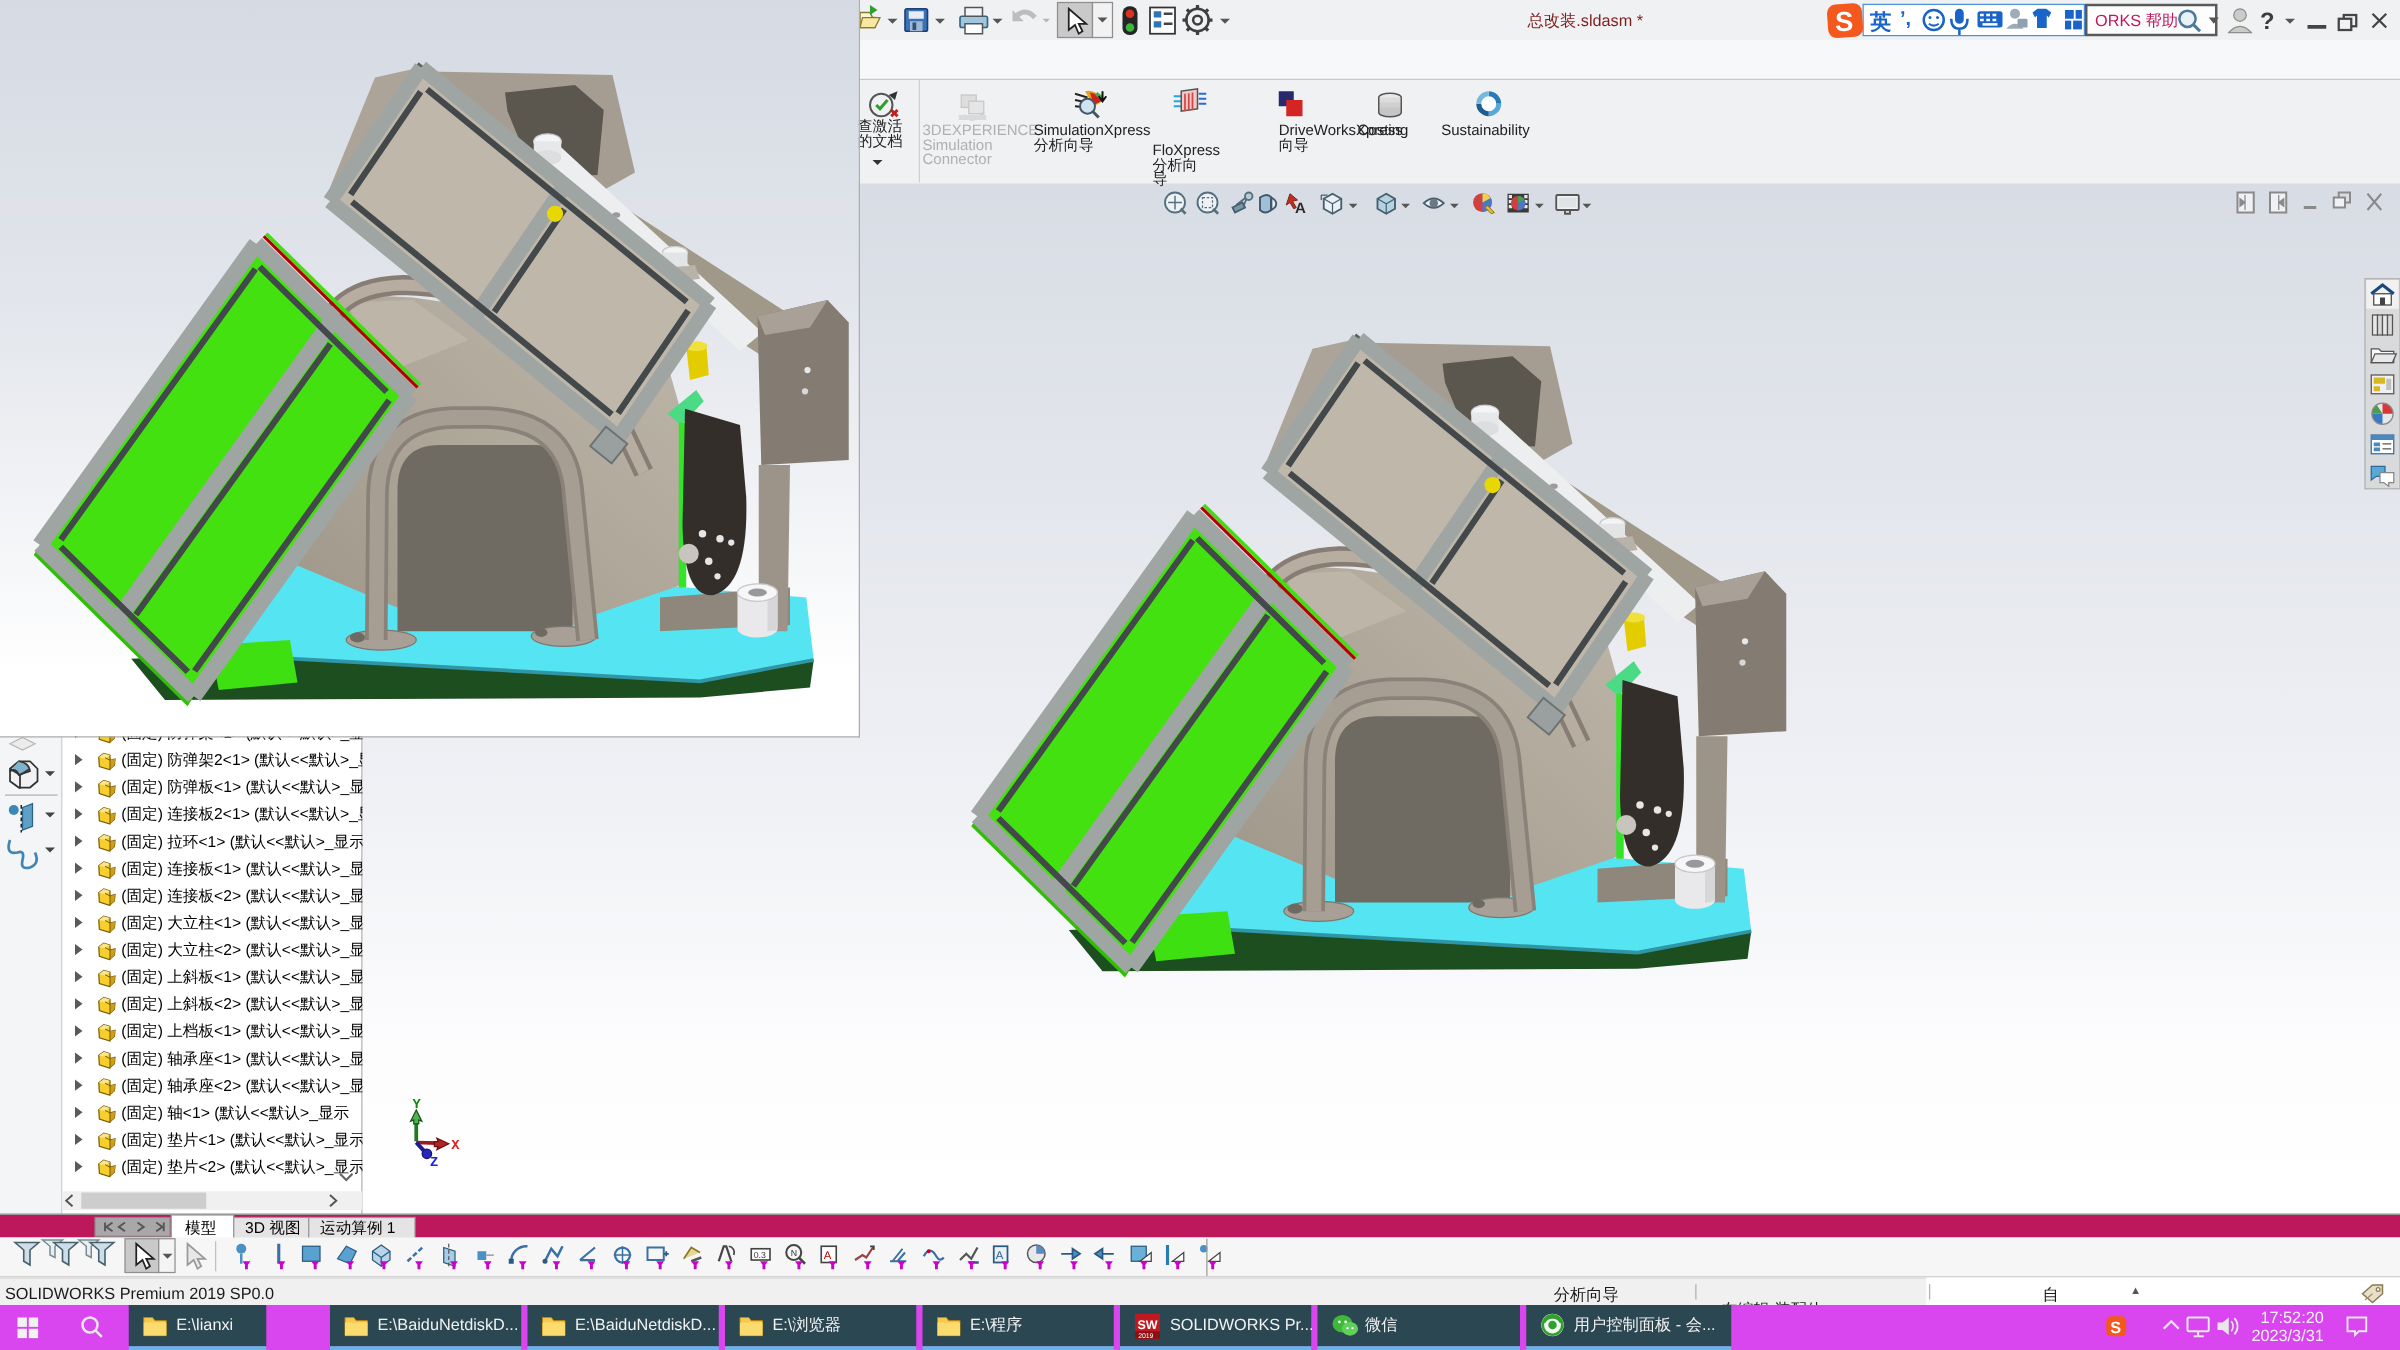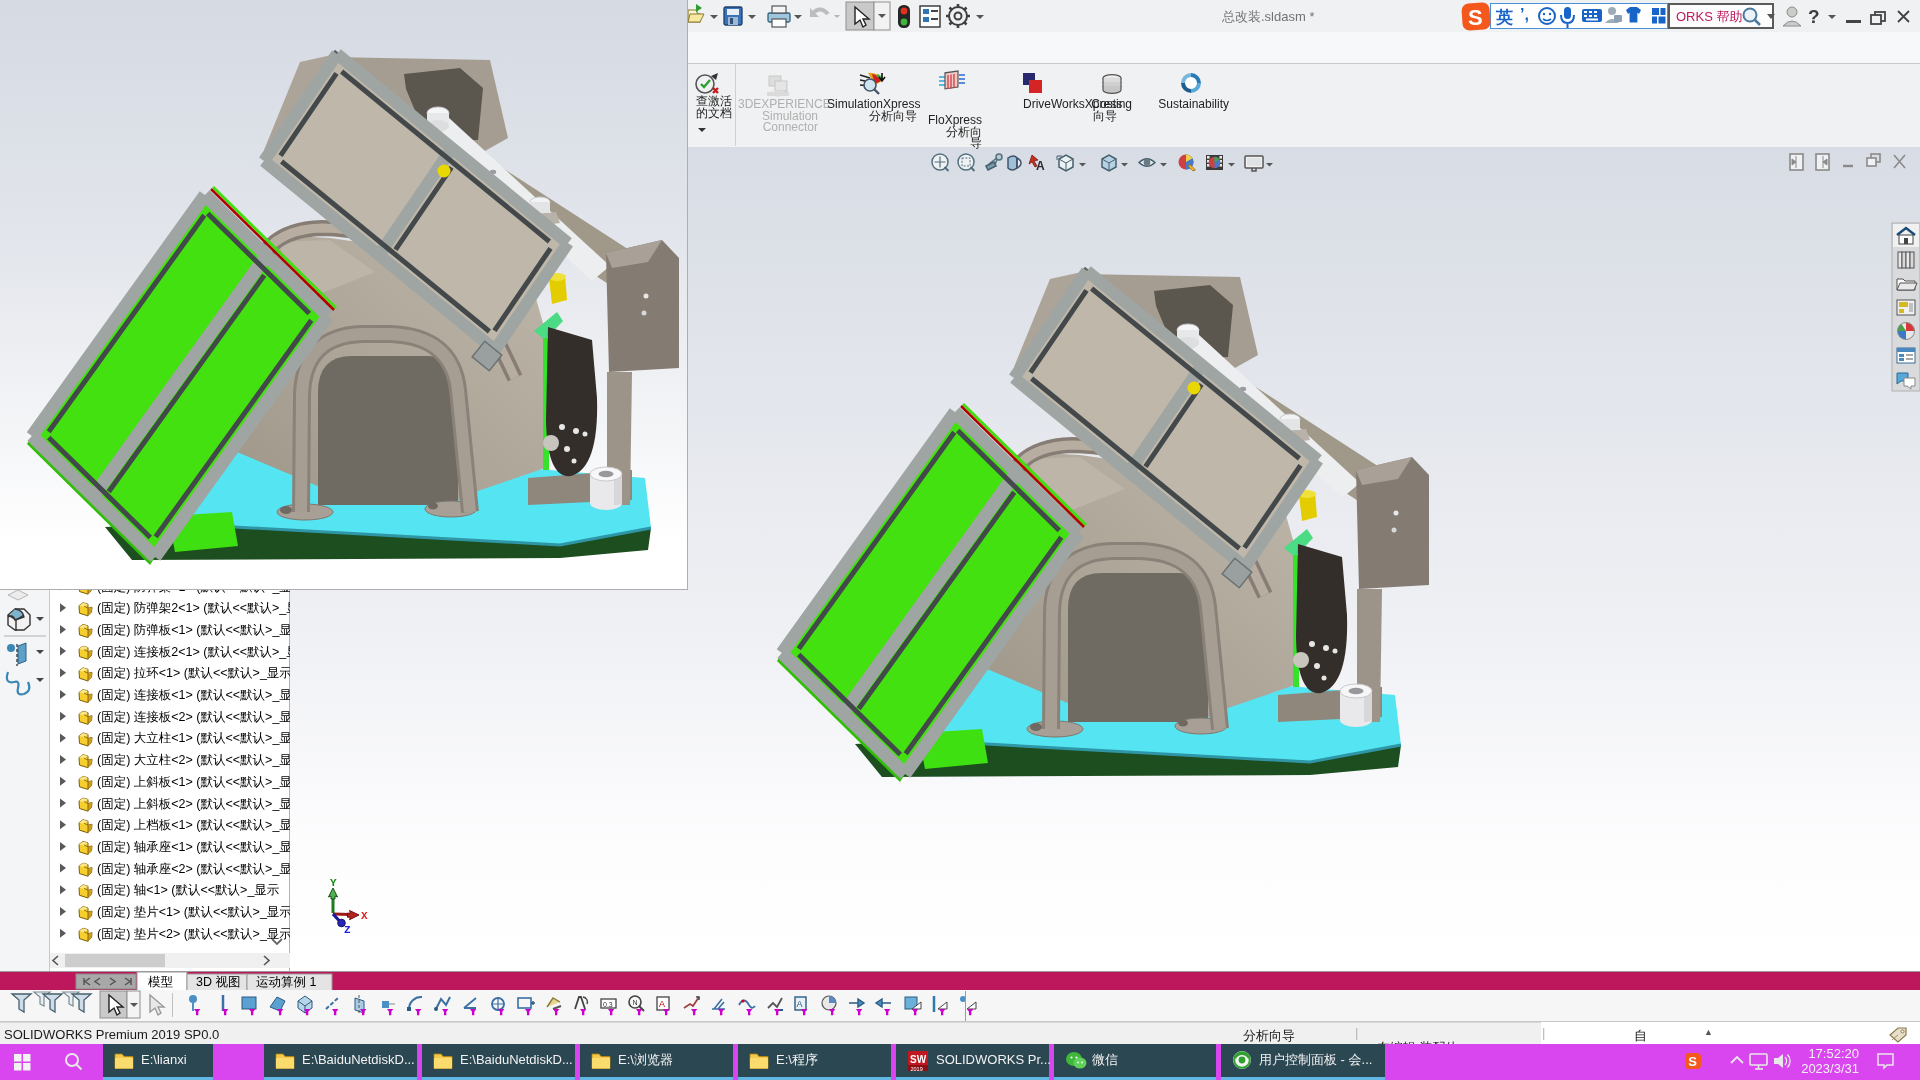--- a/index.html
+++ b/index.html
@@ -10,21 +10,21 @@
 #ribbonblock{left:0;top:31px;width:1920px;height:84px;background:#f0f1f2;border-top:1px solid #c9c9c9;}
 #canvas{left:0;top:147px;width:1920px;height:824px;background:linear-gradient(#d8dce4 0%,#e3e6ec 30%,#f0f1f5 60%,#fdfdfe 85%,#ffffff 100%);z-index:1;}
 #lefttools{left:0;top:413px;width:50px;height:558px;background:#f4f5f6;border-right:1px solid #c8c8c8;z-index:2;}
 #tree{left:50px;top:413px;width:240px;height:558px;background:#ffffff;border-right:1px solid #b2b2b2;z-index:2;}
 #modelsvg{left:0;top:0;width:1920px;height:1080px;z-index:2;pointer-events:none;}
 #overlay{left:0;top:0;width:688px;height:590px;background:linear-gradient(#d5dae3 0%,#e2e5eb 40%,#f5f6f8 75%,#ffffff 92%);border-right:1px solid #aeaeae;border-bottom:1px solid #aeaeae;z-index:4;}
 #tabbar{left:0;top:971px;width:1920px;height:19px;background:#be185d;border-top:1px solid #9a9a9a;z-index:5;}
 #sketchbar{left:0;top:990px;width:1920px;height:32px;background:#f6f6f6;z-index:5;}
 #statusbar{left:0;top:1022px;width:1541px;height:22px;background:#f0f0f1;border-top:1px solid #d8d8d8;z-index:5;font-size:13px;color:#1a1a1a;}
 #taskbar{left:0;top:1044px;width:1920px;height:36px;background:#d946ef;z-index:6;}
-.rtxt{position:absolute;font-size:12px;color:#222;text-align:right;white-space:nowrap;line-height:11.5px;}
+.rtxt{position:absolute;font-size:12px;color:#222;text-align:left;white-space:nowrap;line-height:11.5px;}
 .gtxt{color:#b0b0b0;}
 </style></head>
 <body>
 
 <div id="canvas" class="abs">
 <svg width="1920" height="824" viewBox="0 0 1920 824">
 
   <g transform="translate(0,6)" stroke-width="1.5">
     <g transform="translate(931,0)">
           <circle cx="9" cy="9" r="8" fill="#eef2f5" stroke="#54707e"></circle>
@@ -391,21 +391,21 @@
   <rect x="245" y="10" width="7" height="2" fill="#444"></rect>
   <rect x="245" y="18" width="7" height="2" fill="#444"></rect>
 
   <circle cx="272" cy="16" r="9" fill="none" stroke="#3f3f3f" stroke-width="2"></circle>
   <circle cx="272" cy="16" r="3.5" fill="none" stroke="#3f3f3f" stroke-width="2"></circle>
   <g stroke="#3f3f3f" stroke-width="2.6">
         <path d="M272,4 v4 M272,24 v4 M260,16 h4 M280,16 h4 M263.5,7.5 l2.8,2.8 M277.7,21.7 l2.8,2.8 M263.5,24.5 l2.8,-2.8 M277.7,10.3 l2.8,-2.8"></path>
       </g>
   <path d="M290,15 l4,4 l4,-4" fill="#555"></path>
 </svg>
-<span class="abs" style="left:1222px;top:8px;font-size:13px;color:#737373;">总改装.sldasm *</span>
+<span class="abs" style="left:1222px;top:8px;font-size:13px;color:#7f1d1d;">总改装.sldasm *</span>
 
 <div class="abs" style="left:1490px;top:3px;width:178px;height:26px;background:#ffffff;border:1px solid #4a90d9;"></div>
 <svg class="abs" style="left:1458px;top:0px;" width="220" height="32" viewBox="0 0 220 32">
   <rect x="4" y="3" width="28" height="27" rx="7" fill="#f4581c" transform="rotate(-4 18 16)"></rect>
   <text x="10" y="25" font-size="22" font-weight="bold" fill="#fff" font-family="Liberation Sans">S</text>
   <text x="38" y="23" font-size="17" font-weight="bold" fill="#1864c8" font-family="Liberation Sans">英</text>
   <text x="62" y="20" font-size="16" font-weight="bold" fill="#1864c8" font-family="Liberation Sans">’,</text>
   <circle cx="89" cy="16" r="8" fill="none" stroke="#1864c8" stroke-width="2"></circle>
   <circle cx="86" cy="14" r="1.2" fill="#1864c8"></circle>
       <circle cx="92" cy="14" r="1.2" fill="#1864c8"></circle>

